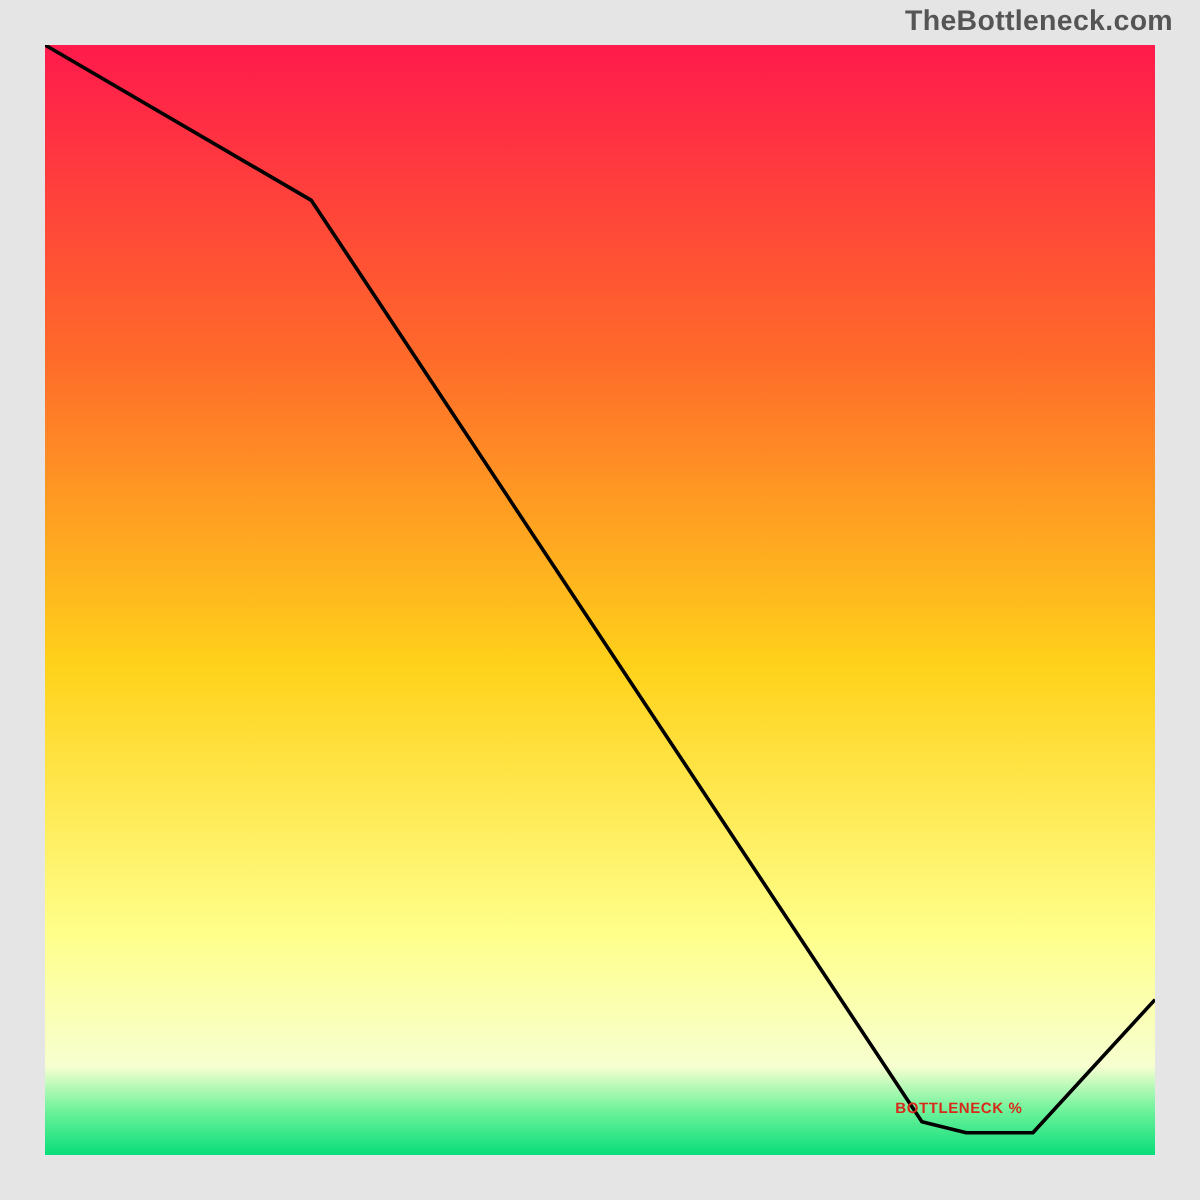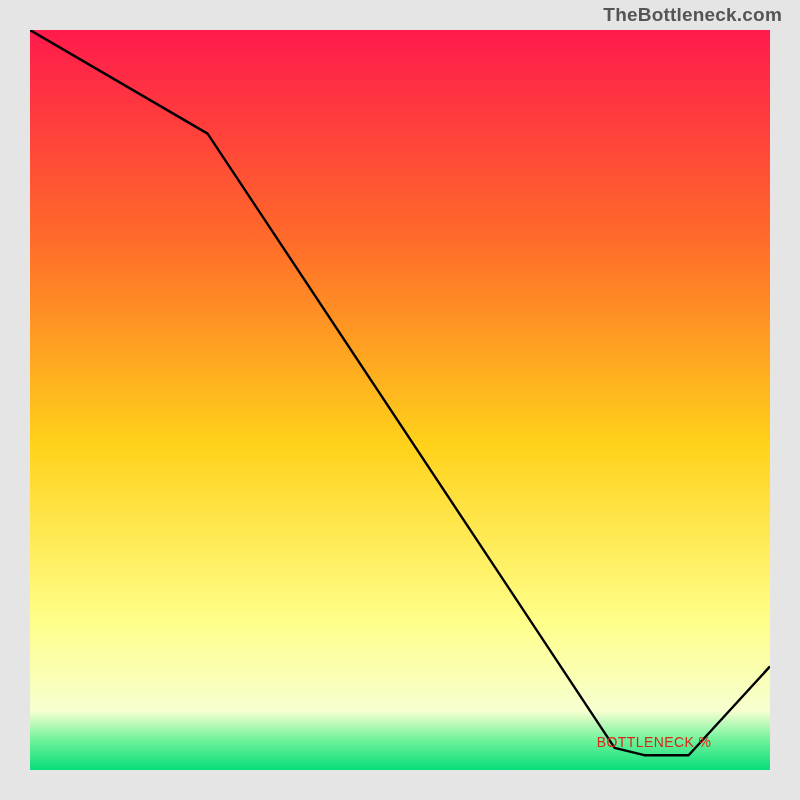--- a/index.html
+++ b/index.html
@@ -33,22 +33,22 @@
     width: 740px;
     height: 740px;
     
   }
   .plot svg {
     display: block;
   }
   .annot {
     position: absolute;
     color: #d82a1a;
-    font-size: 14px;
-    font-weight: 400;
+    font-size: 10px;
+    font-weight: 700;
     letter-spacing: 0.4px;
     white-space: nowrap;
   }
 </style>
 </head>
 <body>
 
 <div class="frame">
 
   <div class="watermark">TheBottleneck.com</div>

